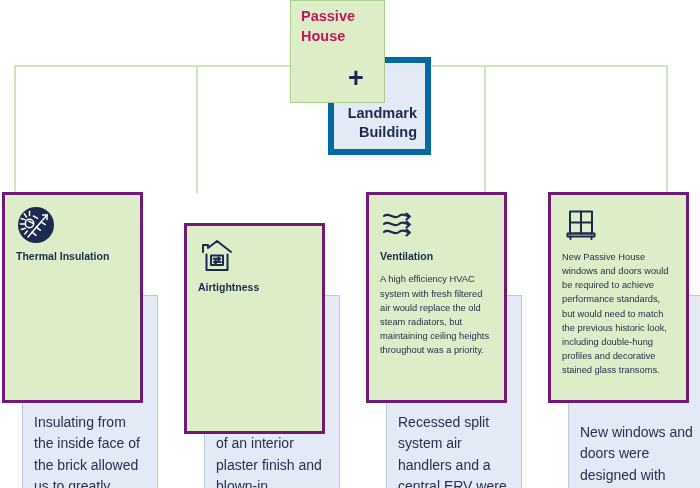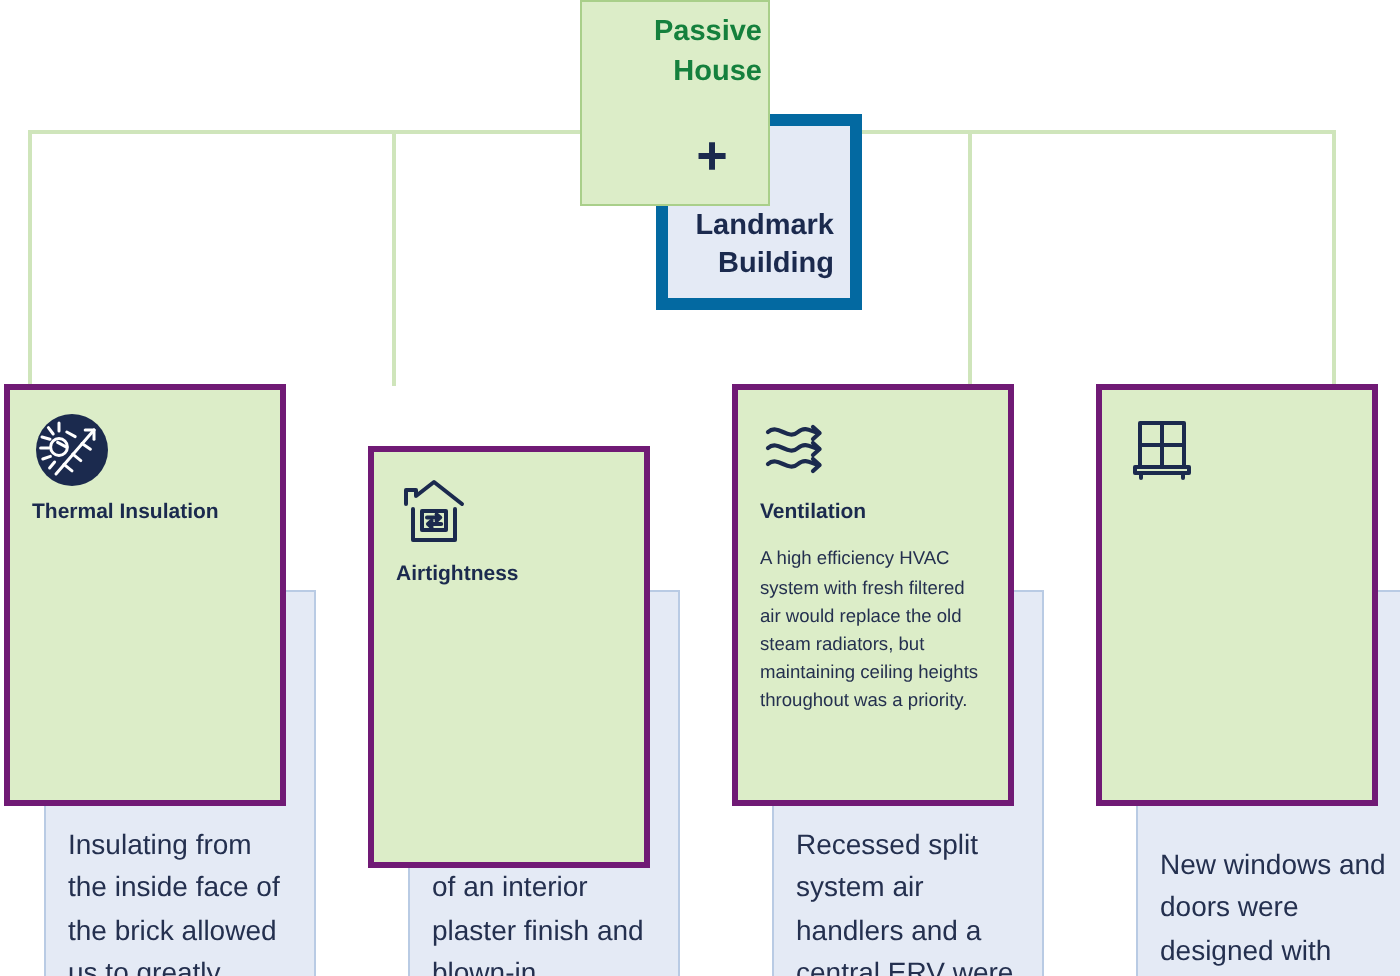--- a/index.html
+++ b/index.html
@@ -36,23 +36,22 @@
     box-sizing: border-box;
     z-index: 4;
   }
   .hdr-green .hdr-label {
     position: absolute;
     left: 10px;
     top: 6px;
     font-size: 14.5px;
     font-weight: bold;
     line-height: 1.35;
-    color: #15803d;
+    color: #be185d;
     width: 80px;
-    text-align: right;
   }
   .hdr-blue {
     position: absolute;
     left: 328px;
     top: 57px;
     width: 103px;
     height: 98px;
     background: #e4eaf5;
     border: 6px solid #0369a1;
     box-sizing: border-box;
@@ -243,13 +242,14 @@
       <g stroke="#1b2a4e" stroke-width="2" fill="none" stroke-linejoin="round" stroke-linecap="round">
         <rect x="8" y="6.5" width="22" height="22"></rect>
         <line x1="19" y1="6.5" x2="19" y2="28.5"></line>
         <line x1="8" y1="17.5" x2="30" y2="17.5"></line>
         <path d="M5.5 28.5 H32.5 V31.5 H5.5 Z"></path>
         <line x1="8.5" y1="31.5" x2="8.5" y2="34"></line>
         <line x1="29.5" y1="31.5" x2="29.5" y2="34"></line>
       </g>
     </svg>
   </div>
+  <div class="card-body">New Passive House windows and doors would be required to achieve performance standards, but would need to match the previous historic look, including double-hung profiles and decorative stained glass transoms.</div>
 </div>
 
 </body></html>

